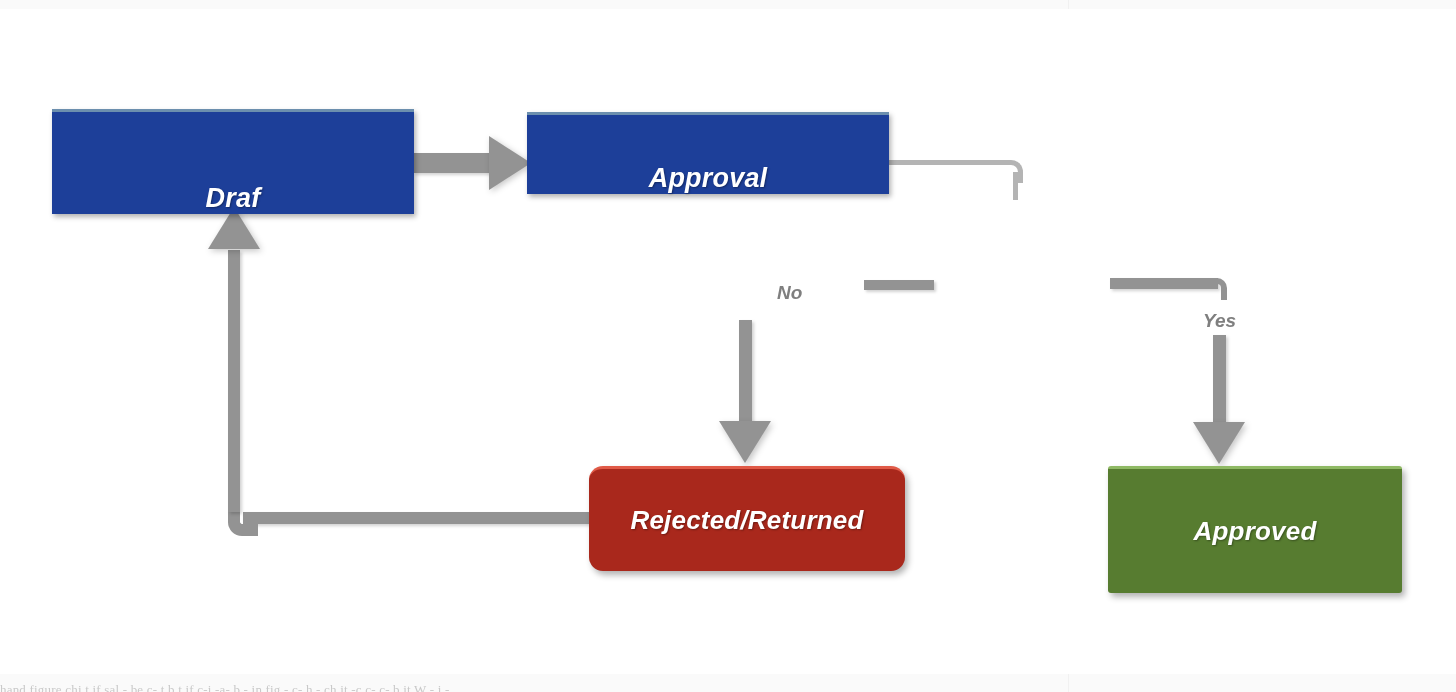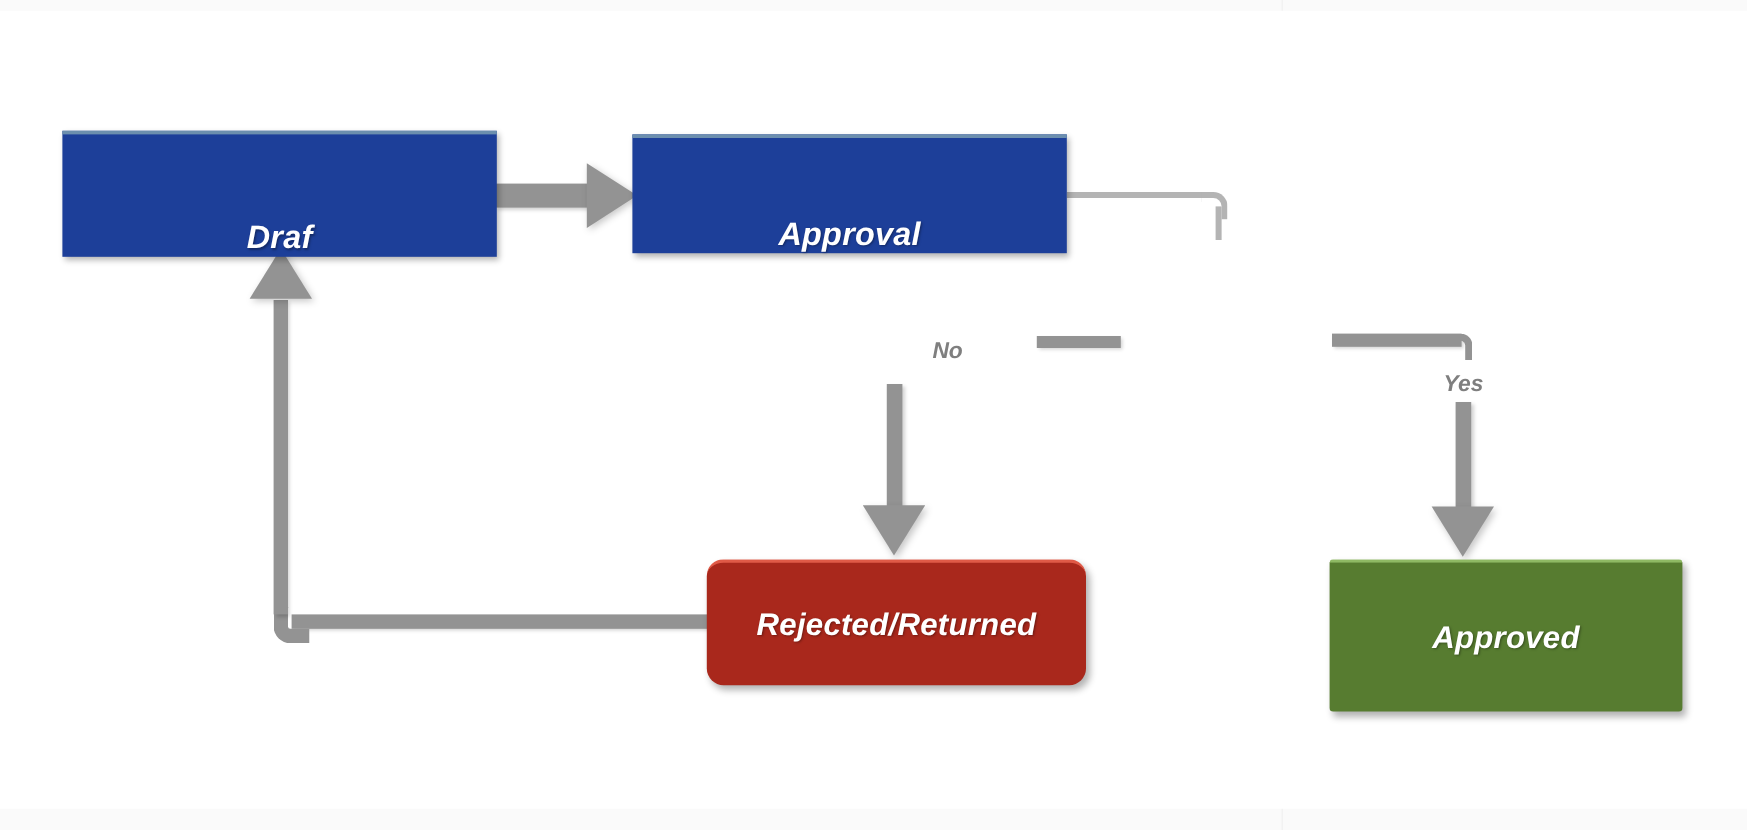--- a/index.html
+++ b/index.html
@@ -168,20 +168,21 @@
 </style>
 </head>
 <body>
 
 <div id="canvas">
 
   <div class="chrome-strip chrome-top"></div>
   <div class="chrome-divider" style="left:1068px;"></div>
   <div class="chrome-strip chrome-bottom"></div>
   <div class="chrome-divider-bottom" style="left:1068px;"></div>
+  <div class="chrome-ghost-text">hand figure chi t if sal - be c- t b t if c-i -a- b - in fig - c- h - ch it -c c- c- b it W - i -</div>
 
   <div class="conn conn-shadow" style="left:413px; top:153px; width:78px; height:20px;"></div>
   <div class="arrowhead-right" style="left:489px; top:136px;"></div>
 
   <div class="conn conn-thin" style="left:889px; top:160px; width:118px; height:5px;"></div>
   <div class="elbow" style="left:1001px; top:160px; width:17px; height:18px; border-width:5px 5px 0 0; border-color:#b4b4b4; border-top-right-radius:12px;"></div>
   <div class="conn conn-thin" style="left:1013px; top:172px; width:5px; height:28px;"></div>
 
   <div class="conn conn-shadow" style="left:864px; top:280px; width:70px; height:10px;"></div>
 
@@ -196,21 +197,21 @@
 
   <div class="conn conn-shadow" style="left:243px; top:512px; width:350px; height:12px;"></div>
   <div class="elbow" style="left:228px; top:506px; width:18px; height:18px; border-width:0 0 12px 12px; border-color:#939393; border-bottom-left-radius:14px;"></div>
   <div class="conn conn-shadow" style="left:228px; top:250px; width:12px; height:262px;"></div>
   <div class="arrowhead-up" style="left:208px; top:207px;"></div>
 
   <div class="node node-blue" style="left:52px; top:109px; width:362px; height:105px;">
     <span>Draf</span>
   </div>
 
-  <div class="node node-blue" style="left:527px; top:112px; width:362px; height:99px;">
+  <div class="node node-blue" style="left:527px; top:112px; width:362px; height:82px;">
     <span>Approval</span>
   </div>
 
 
   <div class="node node-red" style="left:589px; top:466px; width:316px; height:105px;">
     <span>Rejected/Returned</span>
   </div>
 
   <div class="node node-green" style="left:1108px; top:466px; width:294px; height:127px;">
     <span>Approved</span>

